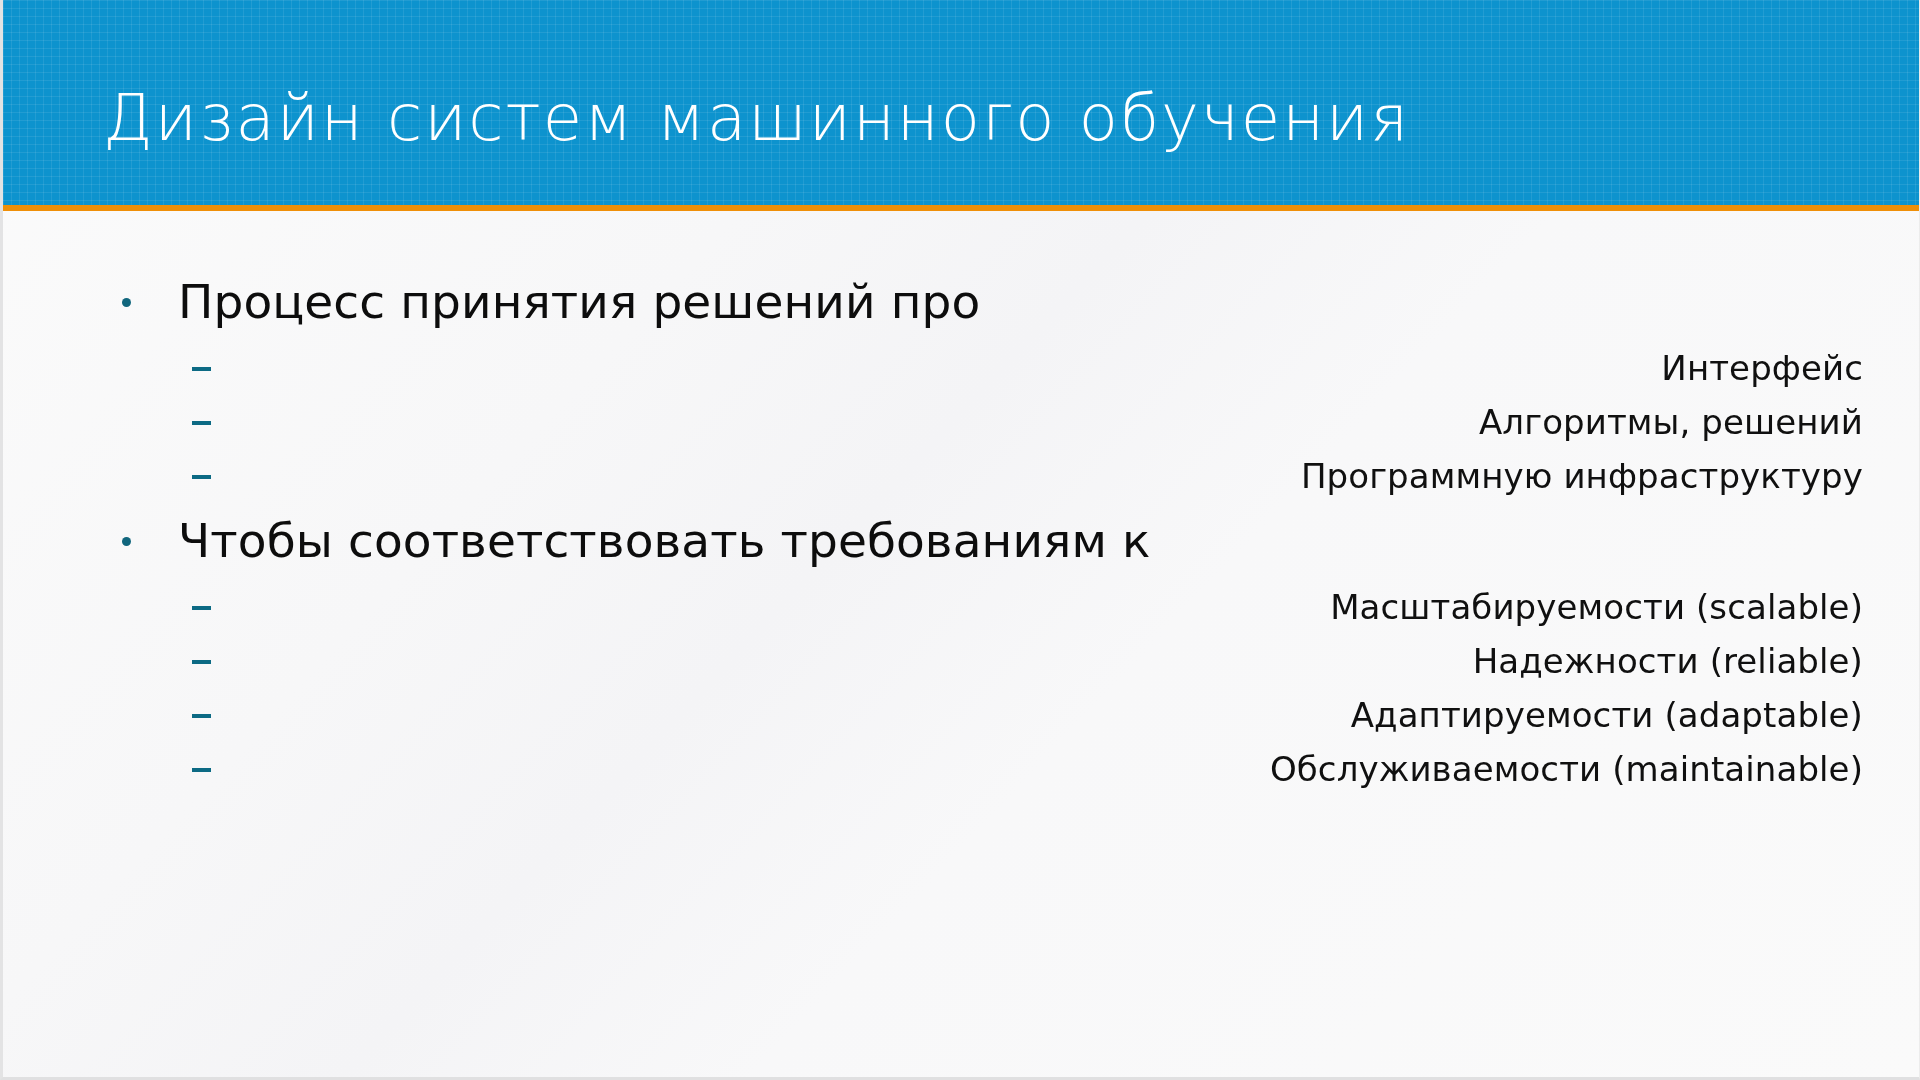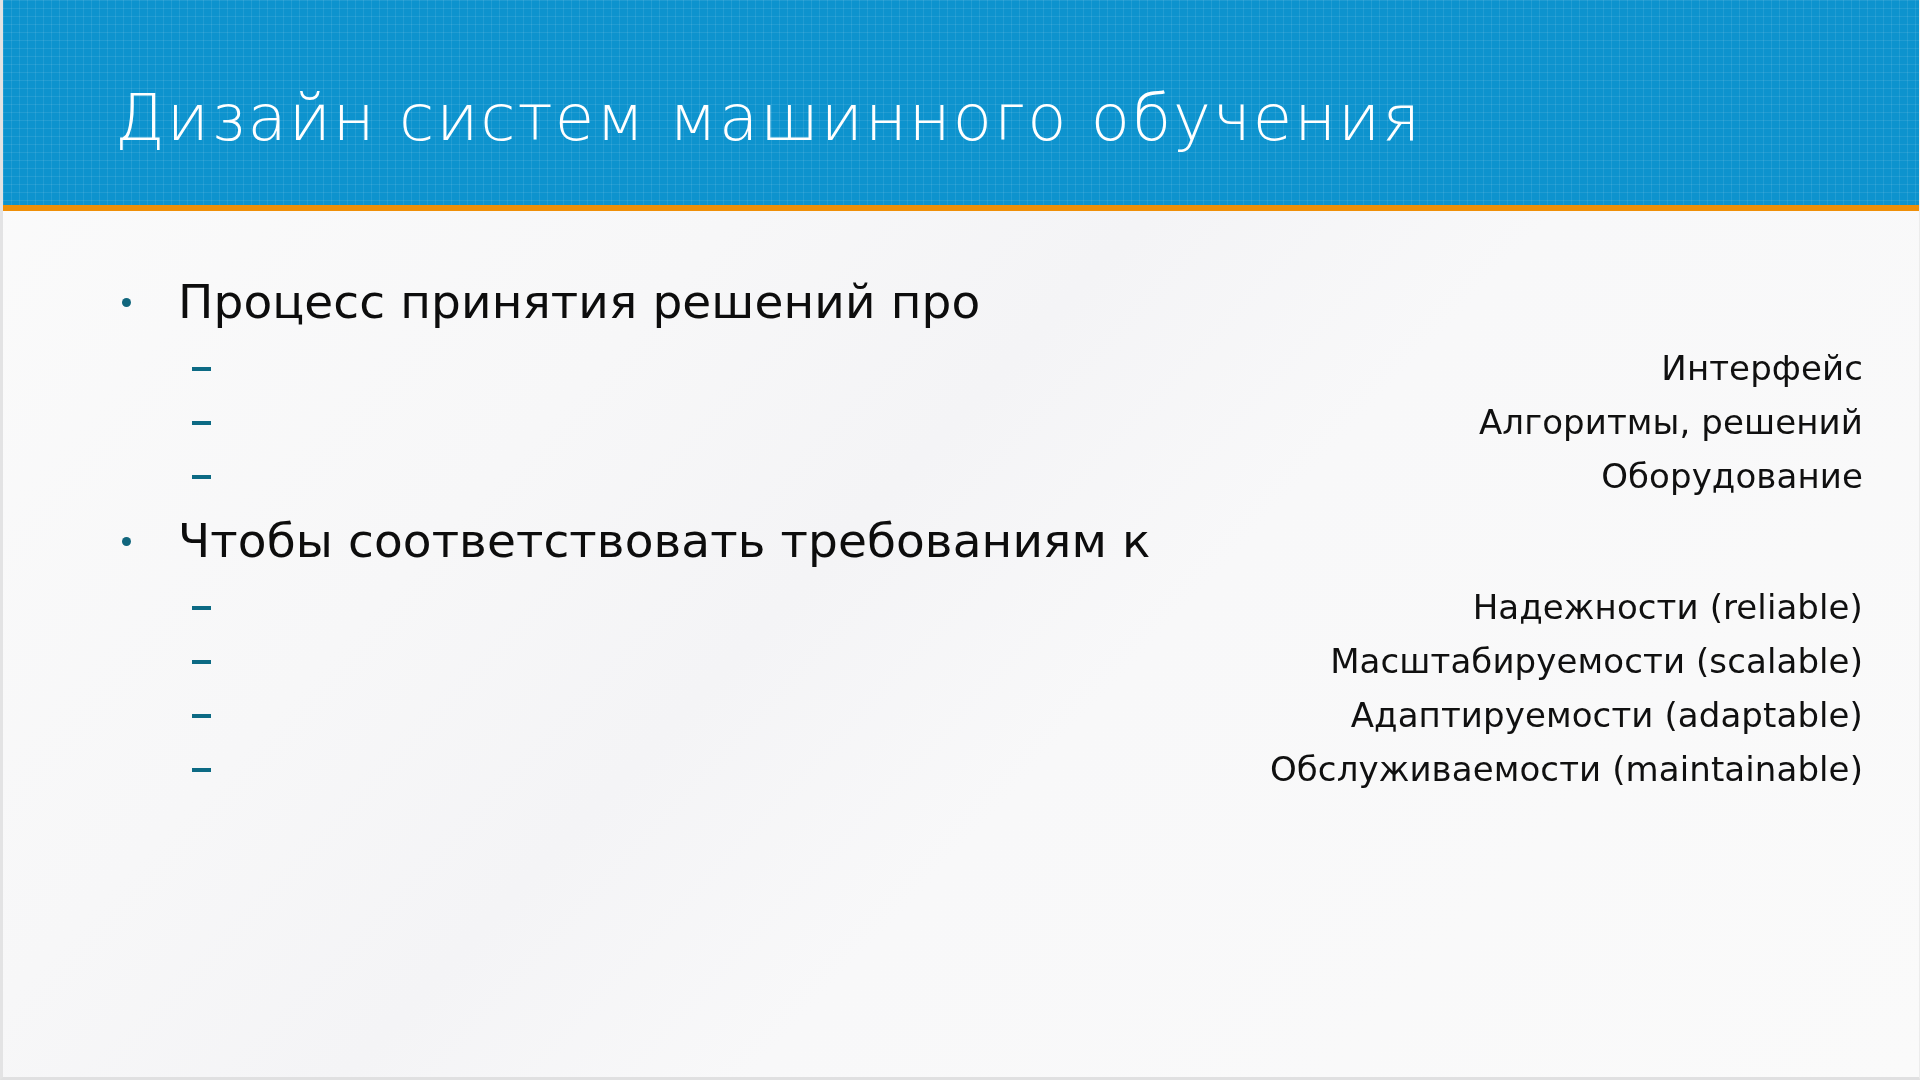--- a/index.html
+++ b/index.html
@@ -48,21 +48,21 @@
       repeating-linear-gradient(to bottom,
         rgba(255,255,255,0.085) 0px,
         rgba(255,255,255,0.085) 1px,
         rgba(255,255,255,0) 1px,
         rgba(255,255,255,0) 8px);
     overflow: hidden;
   }
 
   .header-title {
     position: absolute;
-    left: 112px;
+    left: 100px;
     top: 76px;
     right: 60px;
     margin: 0;
     color: #ffffff;
     font-family: "DejaVu Sans", "Liberation Sans", sans-serif;
     font-weight: 300;
     font-size: 64px;
     line-height: 84px;
     letter-spacing: 2.0px;
     white-space: nowrap;
@@ -166,41 +166,38 @@
         <li class="li-2">
           <span class="marker-dash"></span>
           <span>Интерфейс</span>
         </li>
         <li class="li-2">
           <span class="marker-dash"></span>
           <span>Алгоритмы, решений</span>
         </li>
         <li class="li-2">
           <span class="marker-dash"></span>
-        </li>
-        <li class="li-2">
-          <span class="marker-dash"></span>
-          <span>Оборудование</span>
+          <span>Программную инфраструктуру</span>
         </li>
       </ul>
 
       <div class="group-gap"></div>
 
       <li class="li-1">
         <span class="marker-dot"></span>
         <span>Чтобы соответствовать требованиям к</span>
       </li>
       <ul class="sub-list">
         <li class="li-2">
           <span class="marker-dash"></span>
+          <span>Масштабируемости (scalable)</span>
+        </li>
+        <li class="li-2">
+          <span class="marker-dash"></span>
           <span>Надежности (reliable)</span>
-        </li>
-        <li class="li-2">
-          <span class="marker-dash"></span>
-          <span>Масштабируемости (scalable)</span>
         </li>
         <li class="li-2">
           <span class="marker-dash"></span>
           <span>Адаптируемости (adaptable)</span>
         </li>
         <li class="li-2">
           <span class="marker-dash"></span>
           <span>Обслуживаемости (maintainable)</span>
         </li>
       </ul>

